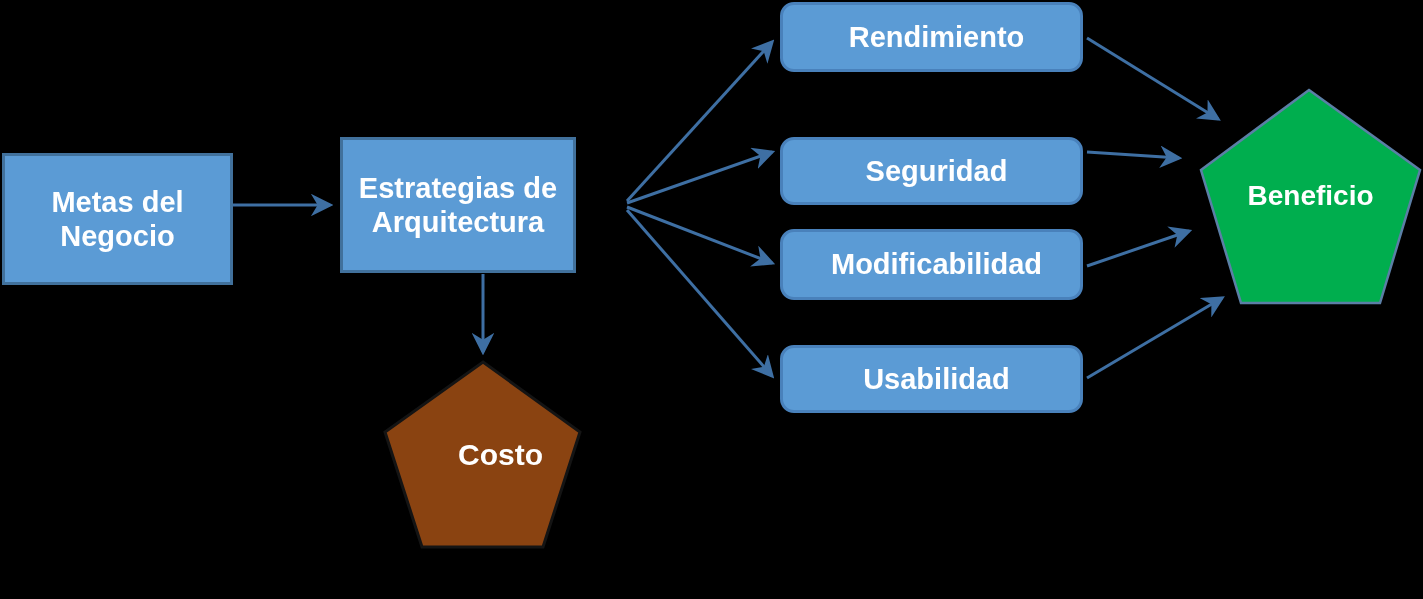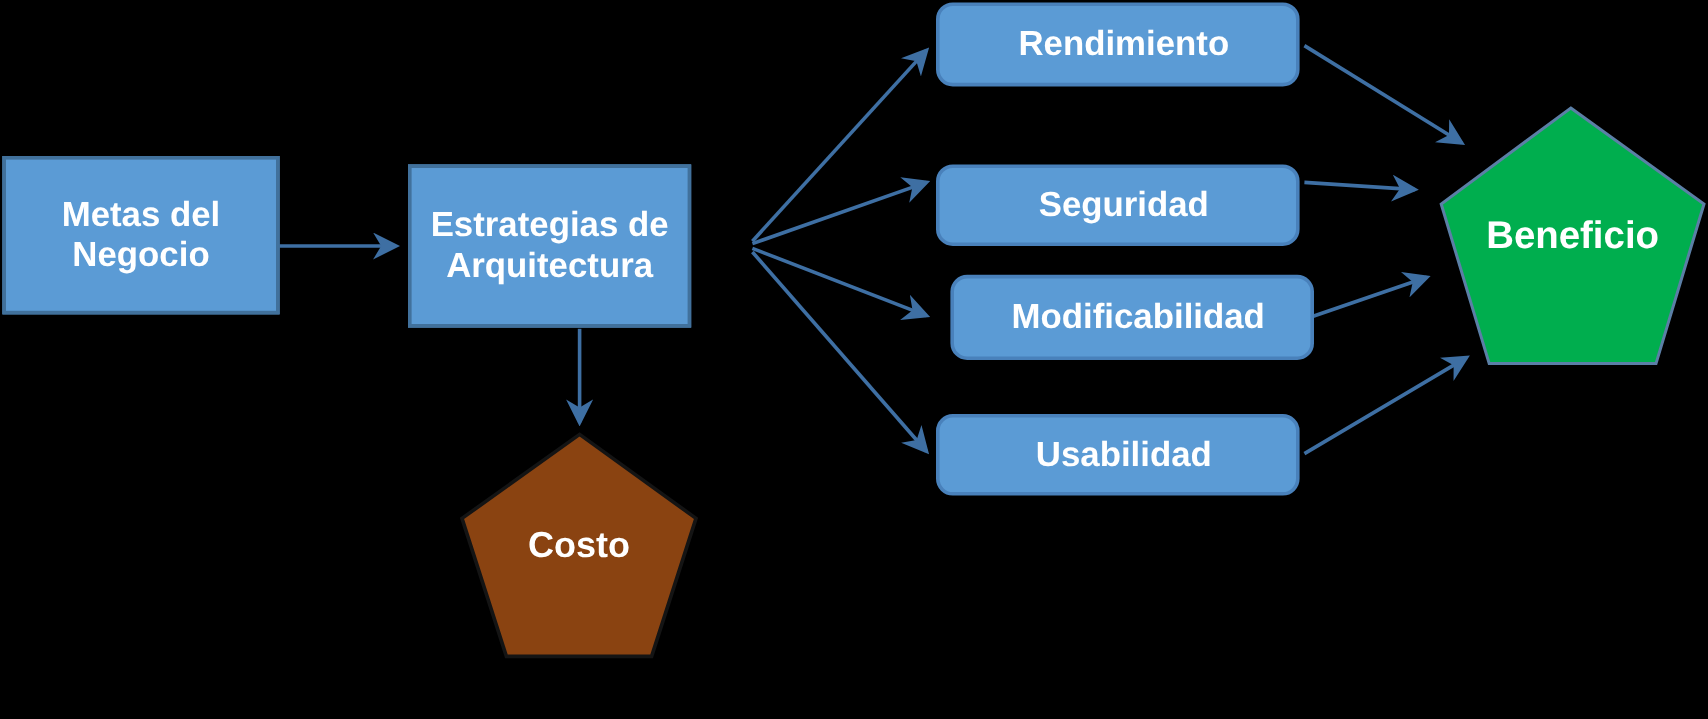--- a/index.html
+++ b/index.html
@@ -45,28 +45,28 @@
   .pent-label {
     position: absolute;
     display: flex;
     align-items: center;
     justify-content: center;
     color: var(--label-text);
     font-weight: 700;
     text-align: center;
     pointer-events: none;
   }
-  #metas          { left: 2px;   top: 130px; width: 231px; height: 132px; text-align: center; }
+  #metas          { left: 2px;   top: 153px; width: 231px; height: 132px; text-align: center; }
   #estrategias    { left: 340px; top: 137px; width: 236px; height: 136px; }
   #rendimiento    { left: 780px; top: 2px;   width: 303px; height: 70px; }
   #seguridad      { left: 780px; top: 117px; width: 303px; height: 68px; margin-top: 20px; }
-  #modificabilidad{ left: 780px; top: 229px; width: 303px; height: 71px; margin-left: 12px; }
+  #modificabilidad{ left: 780px; top: 229px; width: 303px; height: 71px; }
   #usabilidad     { left: 780px; top: 345px; width: 303px; height: 68px; }
-  #beneficio-label{ left: 1201px; top: 178px; width: 219px; height: 36px; font-size: 32px; }
-  #costo-label    { left: 385px;  top: 438px; width: 195px; height: 34px; font-size: 30px; }
+  #beneficio-label{ left: 1201px; top: 178px; width: 219px; height: 36px; font-size: 28px; }
+  #costo-label    { left: 403px;  top: 438px; width: 195px; height: 34px; font-size: 30px; }
   .connector { stroke: var(--arrow); stroke-width: 3; fill: none; }
   #beneficio-pentagon { fill: var(--beneficio-fill); stroke: var(--beneficio-border); stroke-width: 2.5; }
   #costo-pentagon     { fill: var(--costo-fill); stroke: var(--costo-border); stroke-width: 3; }
 </style>
 </head>
 <body>
 
 <div id="canvas">
 
   <svg id="connector-layer" viewBox="0 0 1423 599" xmlns="http://www.w3.org/2000/svg">

